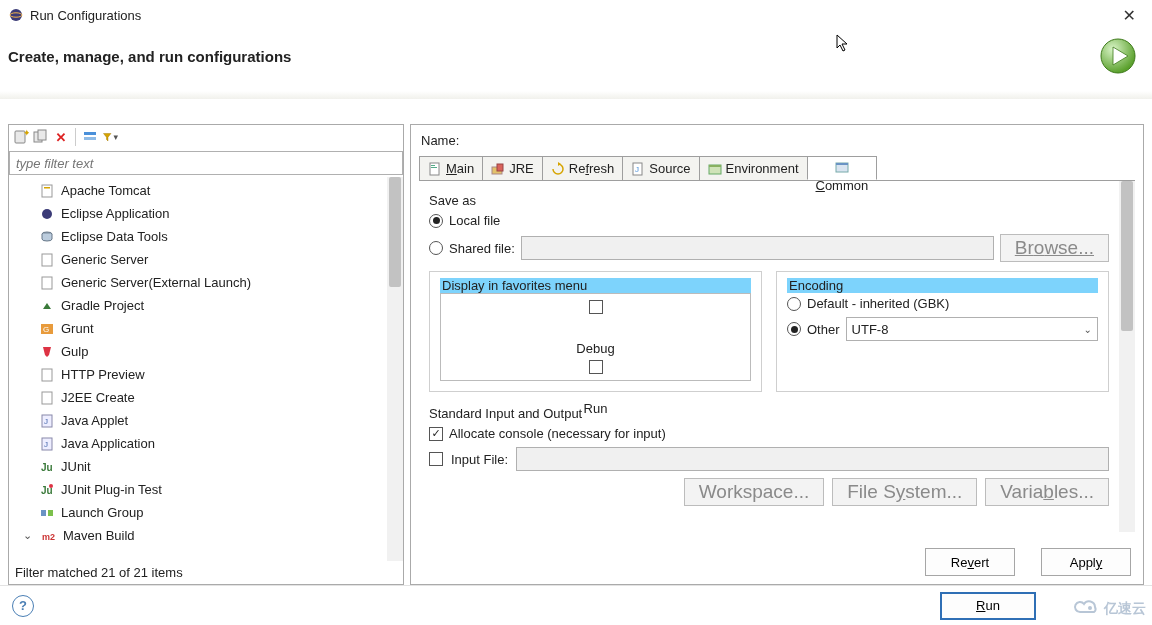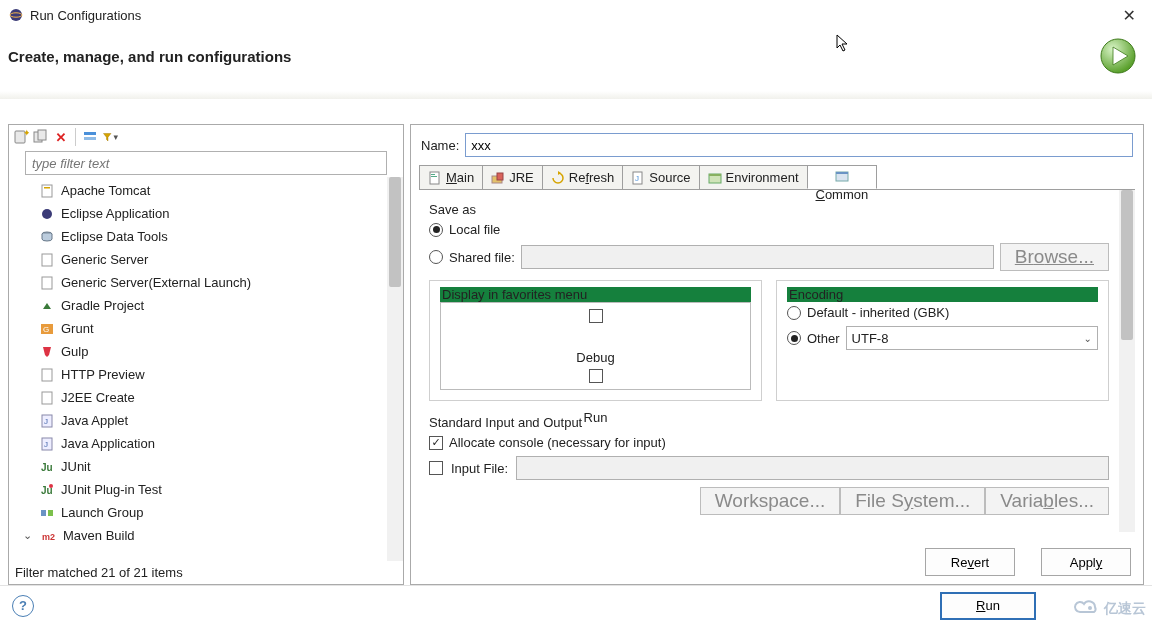--- a/index.html
+++ b/index.html
@@ -59,21 +59,21 @@
   
   .left-toolbar {
     height:24px; display:flex; align-items:center; gap:4px; padding:2px 4px;
     border-bottom:0;
   }
   .left-toolbar .tb { width:16px; height:16px; display:inline-flex; align-items:center; justify-content:center; }
   .left-toolbar .sep { width:1px; height:18px; background:#ccc; margin:0 2px; }
   .left-toolbar .dd::after { content:"▾"; font-size:9px; color:#555; margin-left:1px; }
   
   .filter-input {
-    margin:2px 16px; height:24px; border:1px solid #b0b0b0; padding:2px 6px;
+    margin:2px 0; height:24px; border:1px solid #b0b0b0; padding:2px 6px;
     font-style:italic; color:#888; font-size:13px;
   }
   
   .tree-wrap { flex:1; overflow:hidden; position:relative; }
   .tree {
     overflow-y:auto; position:absolute; left:0; right:0; top:0; bottom:0;
     padding:2px 0;
   }
   .tree-item {
     display:flex; align-items:center; height:23px; padding-left:30px;
@@ -138,32 +138,32 @@
   .btn-dis {
     height:28px; border:1px solid #bcbcbc; background:#f3f3f3; color:#8a8a8a;
     padding:0 14px; font-size:19px; text-decoration:underline;
   }
   .btn-dis.nou { text-decoration:none; }
   .group-row { display:flex; gap:14px; margin-top:6px; }
   .group {
     border:1px solid #cfcfcf; padding:6px 10px 10px 10px; position:relative;
   }
   .group .legend {
-    position:relative; top:0; background:#15803d; padding:0 2px; font-size:13px;
+    position:relative; top:0; background:#7dd3fc; padding:0 2px; font-size:13px;
   }
   .fav-box {
     border:1px solid #bbb; height:88px; padding:4px;
   }
   .fav-item { display:flex; align-items:center; gap:6px; padding:2px 0;flex-direction:column; }
   .select {
     flex:1; display:flex; align-items:center; justify-content:space-between;
   }
   .select .arr { font-size:10px; color:#555; }
   .section-label { padding:4px 0 2px 0; }
-  .sio-row { display:flex; gap:0; margin-top:4px; }
+  .sio-row { display:flex; gap:8px; margin-top:4px; }
   .btm-btn-row {
     display:flex; justify-content:flex-end; gap:26px; padding:8px 12px;
     border-top:0;
   }
   .btn {
     height:28px; min-width:90px; border:1px solid #a6a6a6; background:#fdfdfd;
     font-size:13px; padding:0 16px;
   }
   .btn.focus { border:2px solid #2f6fb5; }
   .under { text-decoration:underline; }
@@ -402,21 +402,20 @@
       <div class="tree-scroll">
           <div class="thumb"></div>
         </div>
     </div>
     <div class="filter-status">Filter matched 21 of 21 items</div>
   </div>
 
   <div class="right-panel">
     <div class="name-row">
       <span>Name:</span>
-      <input value="xxx" style="">
     </div>
     <div class="tabbar">
       <div class="tab inactive">
           <span class="ticon"><svg viewBox="0 0 14 14">
               <rect x="2" y="1" width="9" height="12" fill="#fff" stroke="#888"></rect>
               <rect x="3" y="3" width="4" height="1" fill="#5a8"></rect>
               <rect x="3" y="5" width="6" height="1" fill="#5a8"></rect>
             </svg></span>
           <span><span class="ul">M</span><span></span>ain</span>
         </div>

